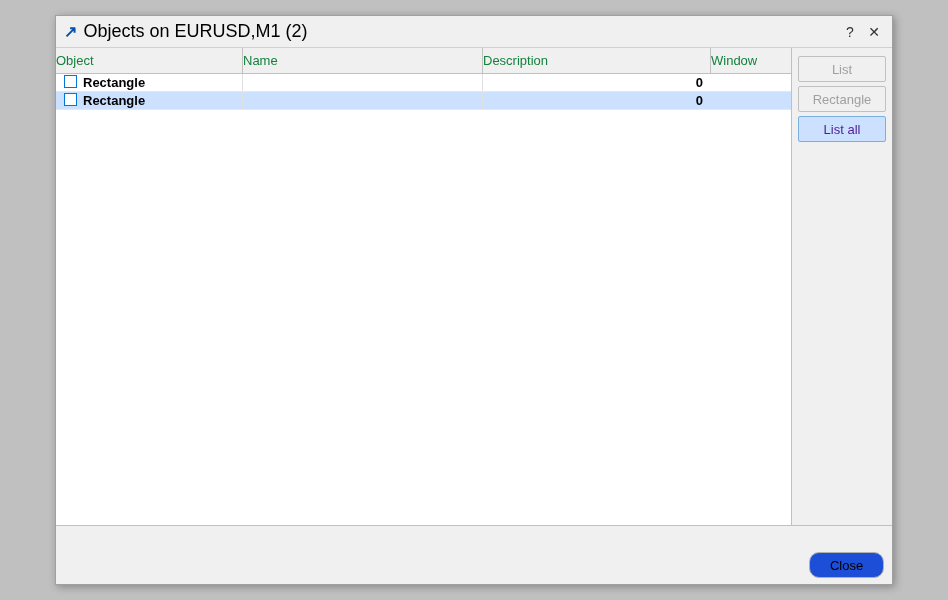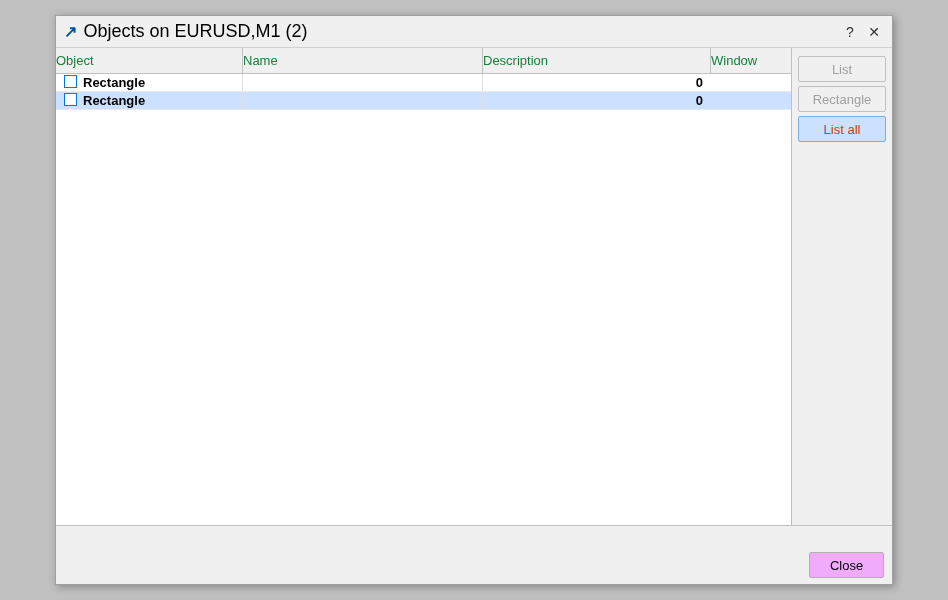--- a/index.html
+++ b/index.html
@@ -172,47 +172,47 @@
       cursor: default;
       text-align: center;
       display: flex;
       align-items: center;
       justify-content: center;
       border-radius: 2px;
     }
 
     .sidebar-btn.highlight {
       background: #cce0ff;
-      color: #c2410c;
+      color: #4c1d95;
       cursor: pointer;
       border-color: #7ab0e0;
     }
 
     .sidebar-spacer {
       flex: 1;
     }
 
     .footer-bar {
       border-top: 1px solid #c0c0c0;
       padding: 6px 8px;
       display: flex;
       justify-content: flex-end;
       background: #f0f0f0;
     }
 
     .close-btn {
       width: 75px;
       height: 26px;
-      background: #f0abfc;
+      background: #1d4ed8;
       border: 1px solid #b0b0b0;
       cursor: pointer;
       display: flex;
       align-items: center;
       justify-content: center;
-      border-radius: 2px;
+      border-radius: 10px;
       color: #000;
       margin-top: 20px;
     }
   </style>
 </head>
 <body>
 
 <div class="dialog">
 
   <div class="title-bar">

